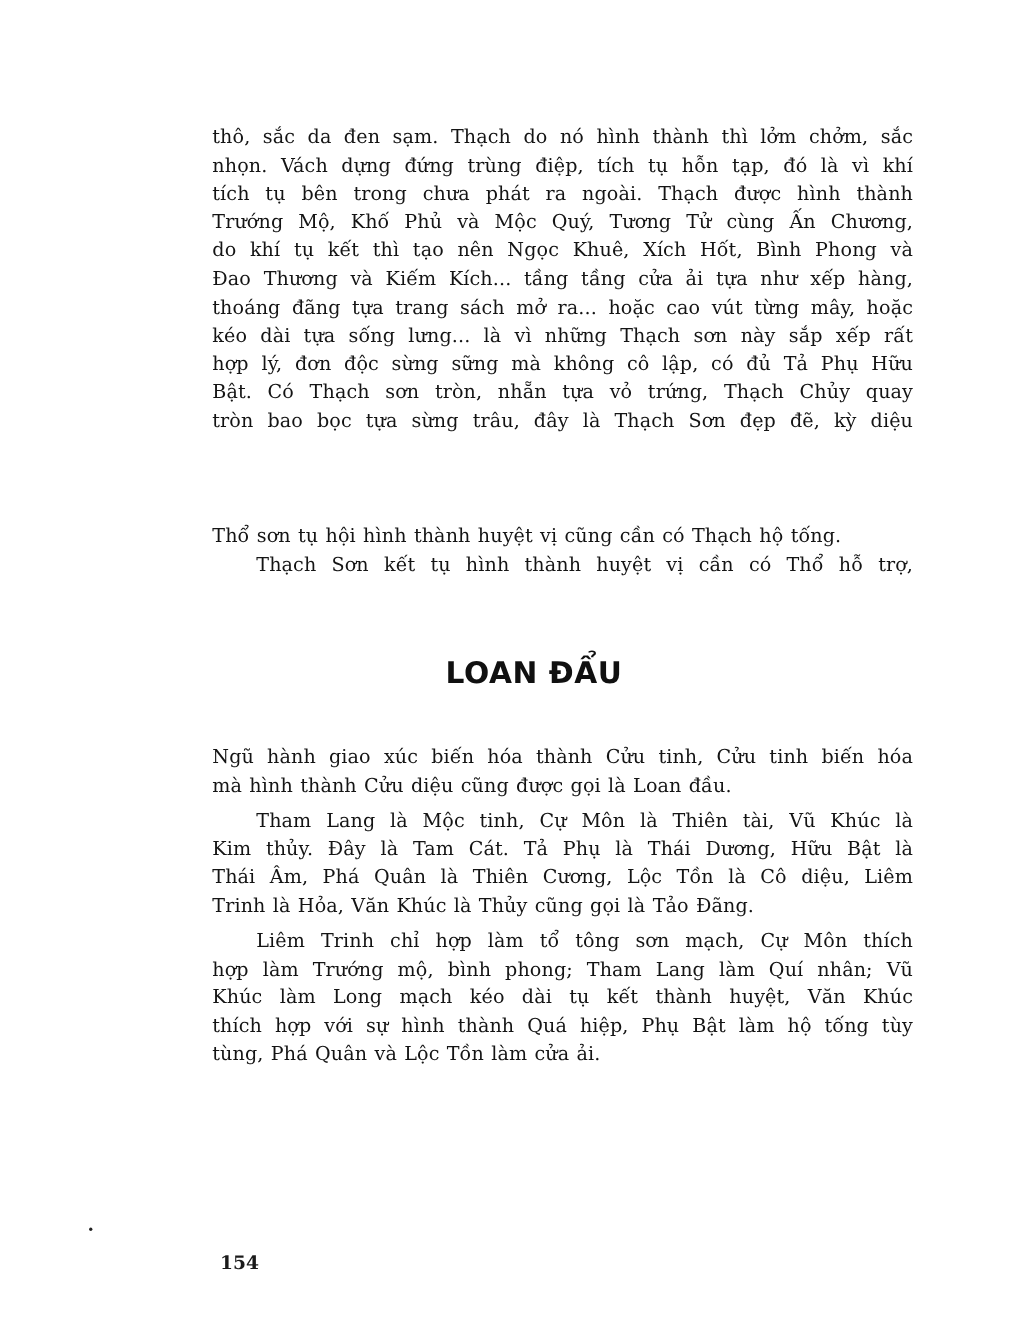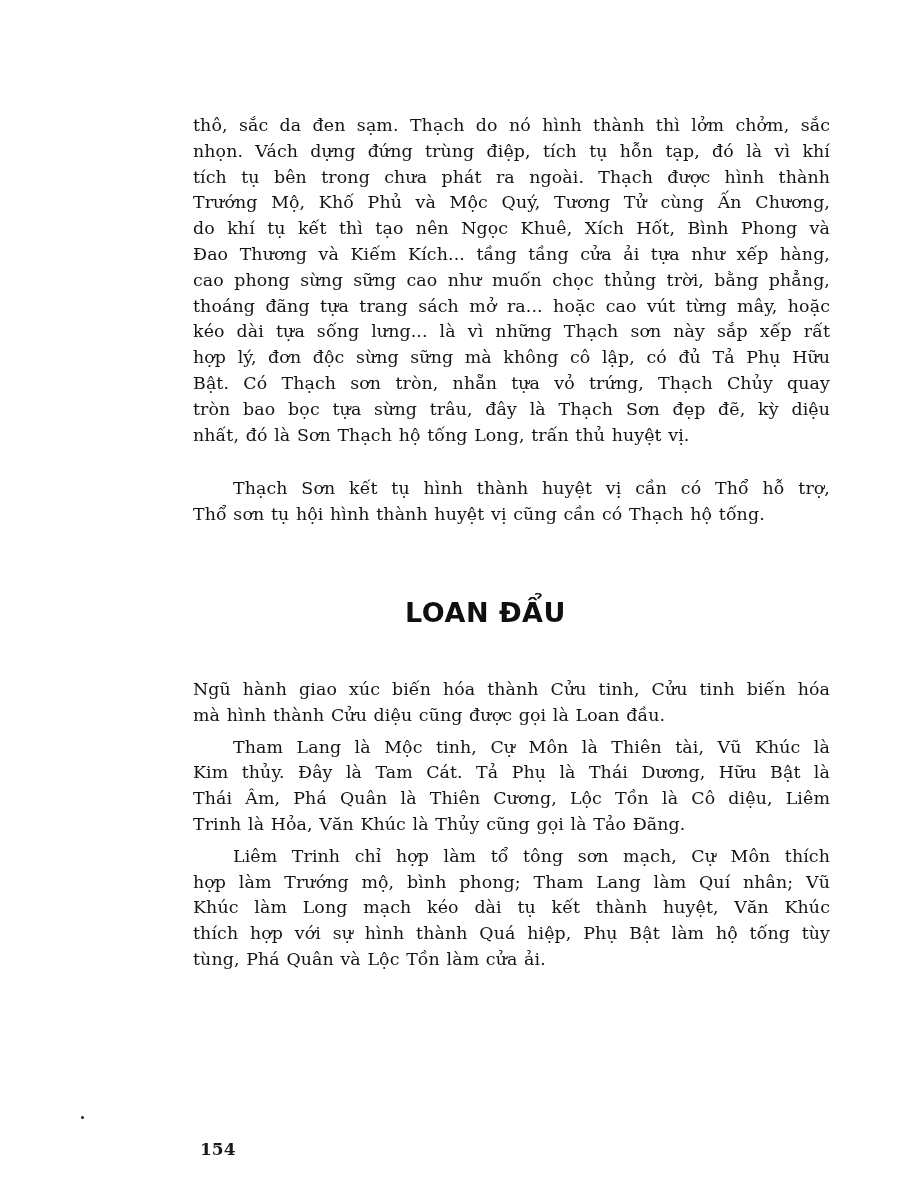--- a/index.html
+++ b/index.html
@@ -91,34 +91,32 @@
 <div class="page">
 
   <div class="text-block" id="block1">
     <p class="para">
       <span class="line" style="white-space: nowrap; text-align-last: justify;">thô, sắc da đen sạm. Thạch do nó hình thành thì lởm chởm, sắc</span>
       <span class="line" style="white-space: nowrap; text-align-last: justify;">nhọn. Vách dựng đứng trùng điệp, tích tụ hỗn tạp, đó là vì khí</span>
       <span class="line" style="white-space: nowrap; text-align-last: justify;">tích tụ bên trong chưa phát ra ngoài. Thạch được hình thành</span>
       <span class="line" style="white-space: nowrap; text-align-last: justify;">Trướng Mộ, Khố Phủ và Mộc Quý, Tương Tử cùng Ấn Chương,</span>
       <span class="line" style="white-space: nowrap; text-align-last: justify;">do khí tụ kết thì tạo nên Ngọc Khuê, Xích Hốt, Bình Phong và</span>
       <span class="line" style="white-space: nowrap; text-align-last: justify;">Đao Thương và Kiếm Kích... tầng tầng cửa ải tựa như xếp hàng,</span>
-      <span class="line" style="white-space: nowrap; text-align-last: justify;">cao phong sừng sững cao như muốn chọc thủng trời, bằng phẳng,</span>
       <span class="line" style="white-space: nowrap; text-align-last: justify;">thoáng đãng tựa trang sách mở ra... hoặc cao vút từng mây, hoặc</span>
       <span class="line" style="white-space: nowrap; text-align-last: justify;">kéo dài tựa sống lưng... là vì những Thạch sơn này sắp xếp rất</span>
       <span class="line" style="white-space: nowrap; text-align-last: justify;">hợp lý, đơn độc sừng sững mà không cô lập, có đủ Tả Phụ Hữu</span>
       <span class="line" style="white-space: nowrap; text-align-last: justify;">Bật. Có Thạch sơn tròn, nhẵn tựa vỏ trứng, Thạch Chủy quay</span>
       <span class="line" style="white-space: nowrap; text-align-last: justify;">tròn bao bọc tựa sừng trâu, đây là Thạch Sơn đẹp đẽ, kỳ diệu</span>
-      <span class="line last" style="white-space: nowrap; text-align-last: left;">nhất, đó là Sơn Thạch hộ tống Long, trấn thủ huyệt vị.</span>
     </p>
   </div>
 
   <div class="text-block" id="block2">
     <p class="para">
+      <span class="line last" style="white-space: nowrap; text-align-last: left;">Thổ sơn tụ hội hình thành huyệt vị cũng cần có Thạch hộ tống.</span>
       <span class="line indent" style="white-space: nowrap; text-align-last: justify;">Thạch Sơn kết tụ hình thành huyệt vị cần có Thổ hỗ trợ,</span>
-      <span class="line last" style="white-space: nowrap; text-align-last: left;">Thổ sơn tụ hội hình thành huyệt vị cũng cần có Thạch hộ tống.</span>
     </p>
   </div>
 
   <h2 class="heading">LOAN ĐẨU</h2>
 
   <div class="text-block" id="block3">
     <p class="para">
       <span class="line" style="white-space: nowrap; text-align-last: justify;">Ngũ hành giao xúc biến hóa thành Cửu tinh, Cửu tinh biến hóa</span>
       <span class="line last" style="white-space: nowrap; text-align-last: left;">mà hình thành Cửu diệu cũng được gọi là Loan đầu.</span>
     </p>

